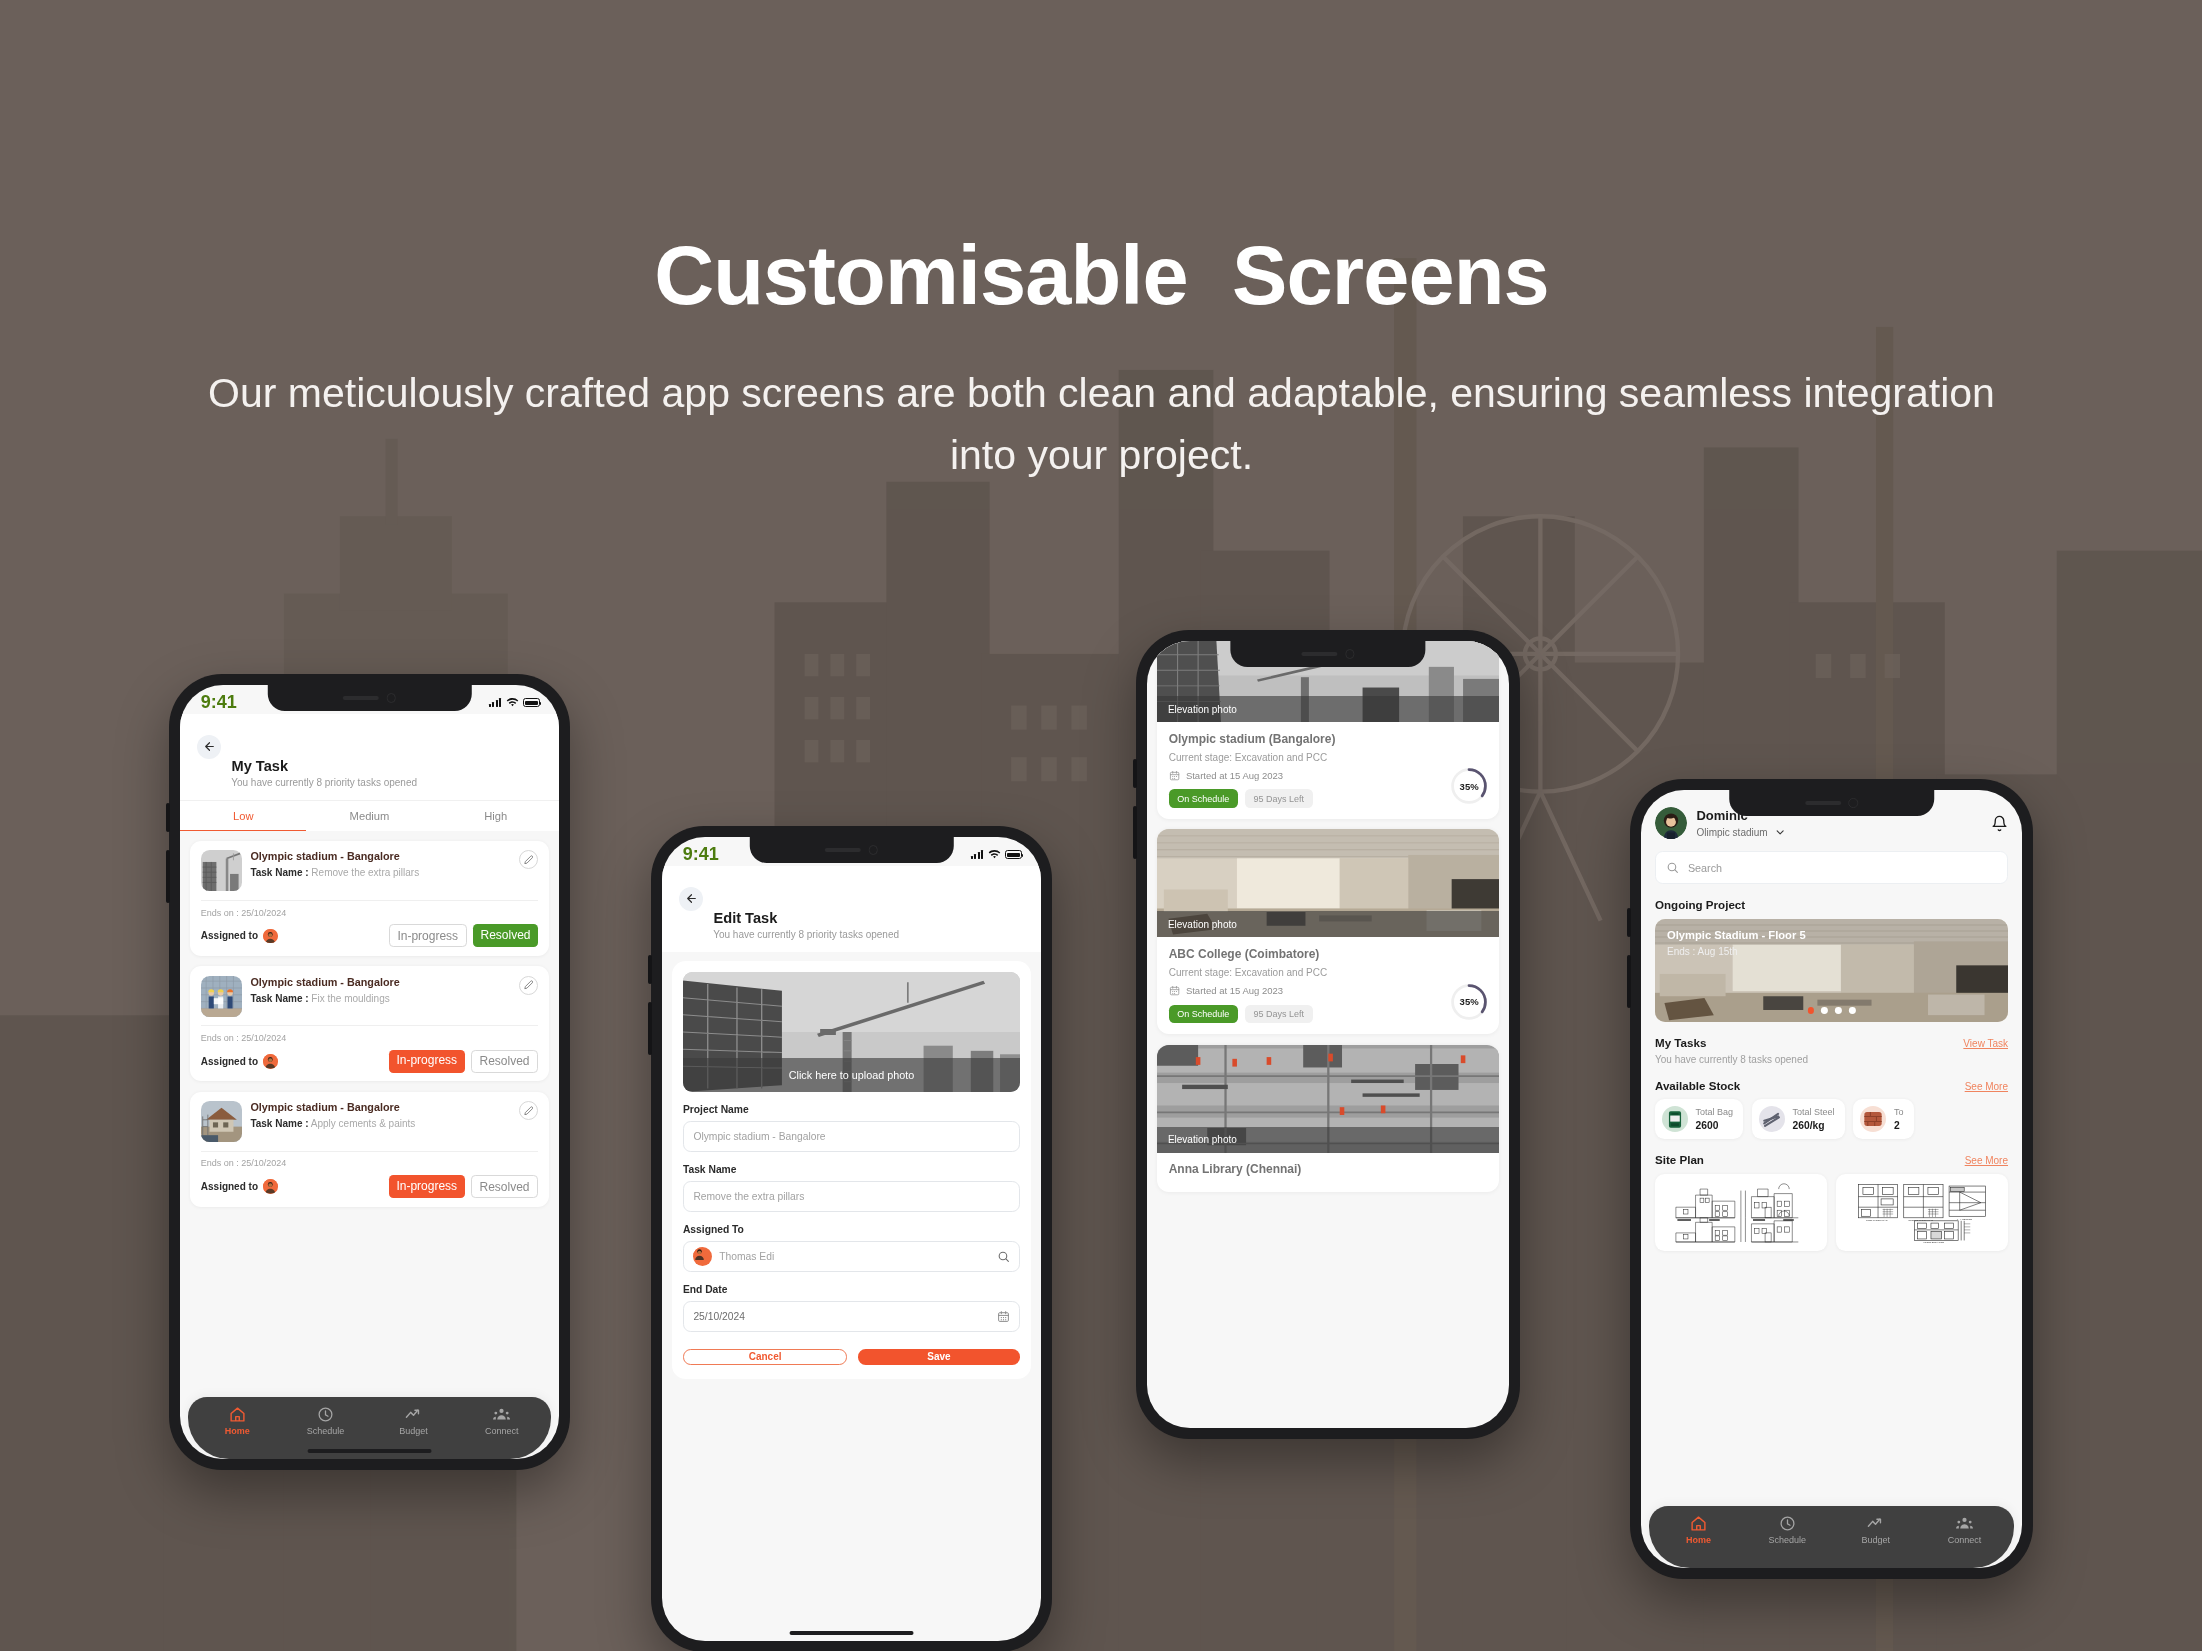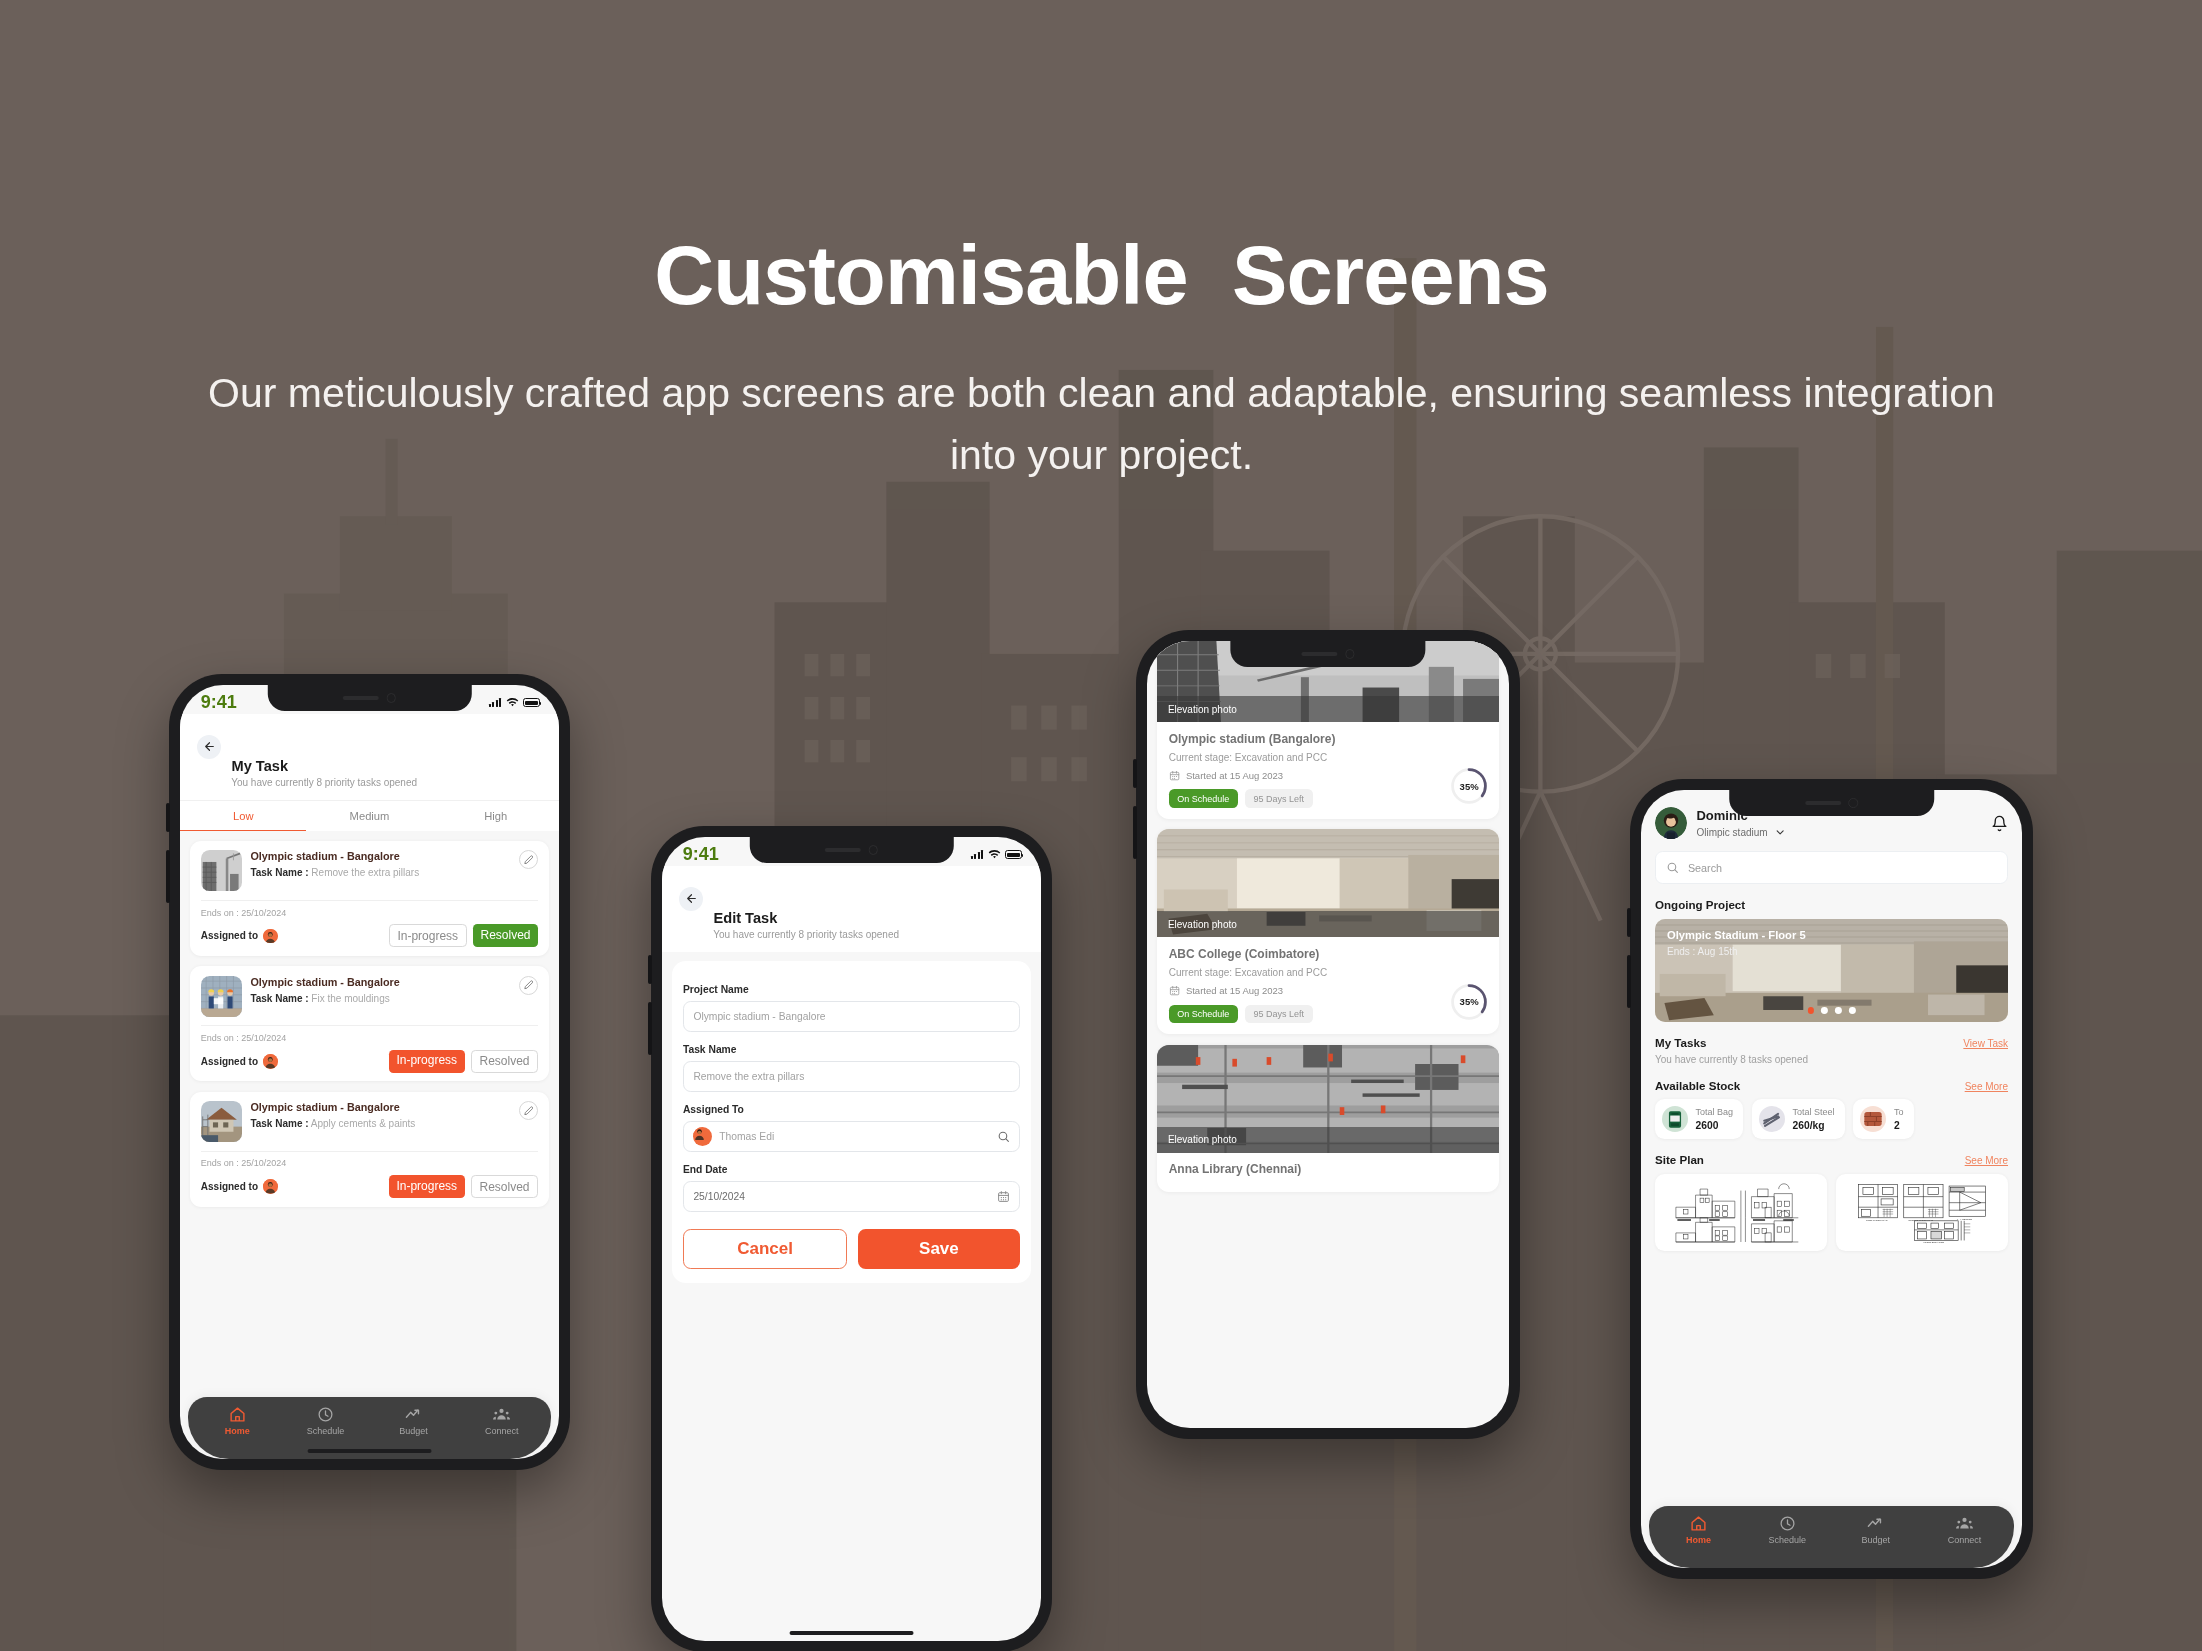--- a/index.html
+++ b/index.html
@@ -162,21 +162,21 @@
   .f-input {
     height:31px; border:0.9px solid #e3e6ea; border-radius:7.7px;
     display:flex; align-items:center; padding:0 9.5px; gap:6.9px;
     font-size:10.3px; color:#a2a2a2; background:#fff;
   }
   .f-input .grow { flex:1; }
   .f-input svg { width:13px; height:13px; flex:0 0 auto; }
   .f-input .val-dark { color:#6d6d6d; }
   .form-actions { display:flex; gap:10.3px; margin-top:17px; }
   .btn {
-    flex:1; height:40px; border-radius:7.7px; font-size:17px; font-weight:700;
+    flex:1; height:16px; border-radius:7.7px; font-size:10px; font-weight:700;
     display:flex; align-items:center; justify-content:center;
   }
   .btn.outline { border:0.9px solid #f07a55; color:#f05a32; background:#fff; }
   .btn.solid { background:#f2542d; color:#fff; }
 
   
   .proj-card { background:#fff; border-radius:12px; overflow:hidden; margin-bottom:10.3px;
                box-shadow:0 0.9px 4.3px rgba(0,0,0,.05); }
   .proj-photo { position:relative; height:108px; overflow:hidden; }
   .proj-photo svg { display:block; width:100%; height:100%; }
@@ -585,20 +585,43 @@
           <svg viewBox="0 0 24 24" fill="none" stroke="#2b2b2b" stroke-width="2.2" stroke-linecap="round" stroke-linejoin="round">
               <path d="M19 12H5M12 19l-7-7 7-7"></path>
             </svg>
         </div>
         <div class="app-title">Edit Task</div>
       </div>
       <div class="app-sub">You have currently 8 priority tasks opened</div>
     </div>
 
     <div class="form-card">
+      <div class="upload-box">
+        <svg viewBox="0 0 300 140" preserveAspectRatio="none">
+          <rect width="300" height="140" fill="#c9c9c9"></rect>
+          <rect x="0" y="0" width="300" height="70" fill="#d6d6d6"></rect>
+          <g fill="#4a4a4a">
+            <path d="M0 10 L88 22 L88 132 L0 140 Z"></path>
+          </g>
+          <g stroke="#8c8c8c" stroke-width="1.2">
+            <path d="M0 30 L88 40M0 50 L88 58M0 70 L88 76M0 90 L88 94M0 110 L88 112M22 14v122M48 18v118M70 20v116"></path>
+          </g>
+          <path d="M120 74 L268 12" stroke="#6a6a6a" stroke-width="4"></path>
+          <path d="M122 70 L136 70" stroke="#6a6a6a" stroke-width="7"></path>
+          <rect x="142" y="70" width="8" height="70" fill="#767676"></rect>
+          <g stroke="#888" stroke-width="1">
+              <path d="M143 80h7M143 92h7M143 104h7M143 116h7M143 128h7"></path>
+            </g>
+          <path d="M200 36 L200 12" stroke="#7c7c7c" stroke-width="1.5"></path>
+          <rect x="214" y="86" width="26" height="54" fill="#8a8a8a"></rect>
+          <rect x="256" y="92" width="20" height="48" fill="#7d7d7d"></rect>
+          <rect x="282" y="96" width="18" height="44" fill="#8f8f8f"></rect>
+        </svg>
+        <div class="upload-cap">Click here to upload photo</div>
+      </div>
 
       <div class="f-label">Project Name</div>
       <div class="f-input">
         <span class="grow">Olympic stadium - Bangalore</span>
       </div>
 
       <div class="f-label">Task Name</div>
       <div class="f-input">
         <span class="grow">Remove the extra pillars</span>
       </div>

